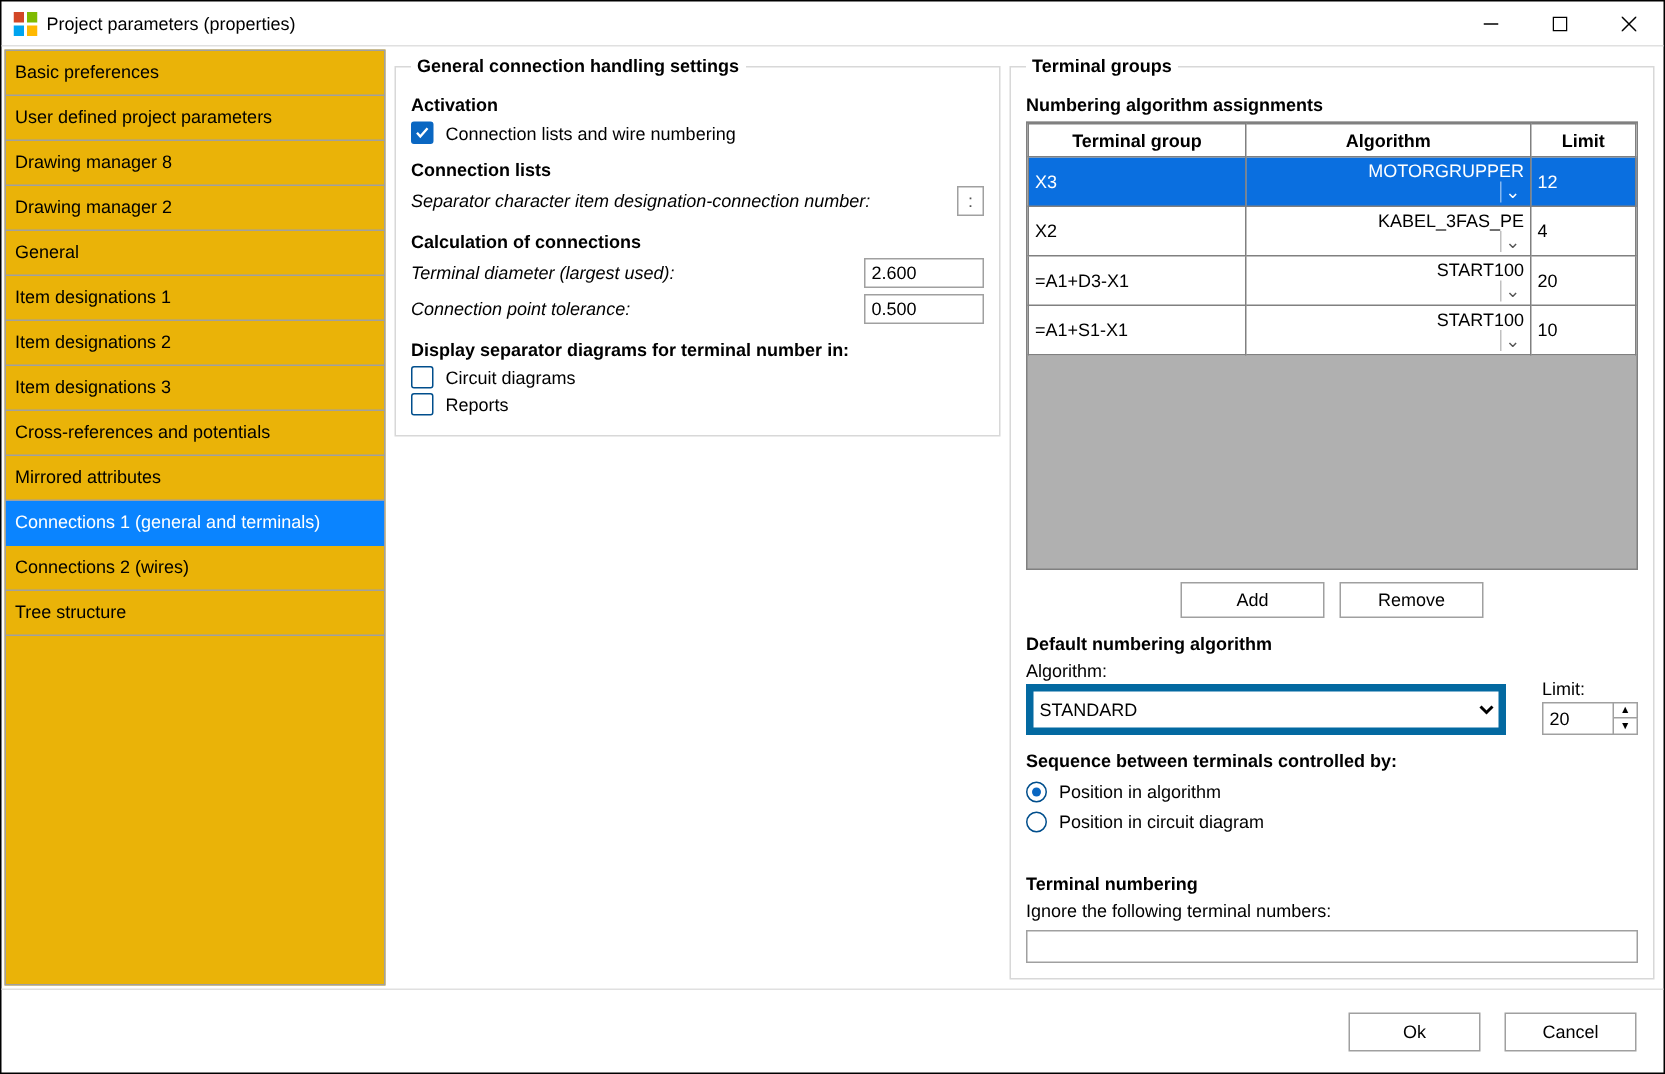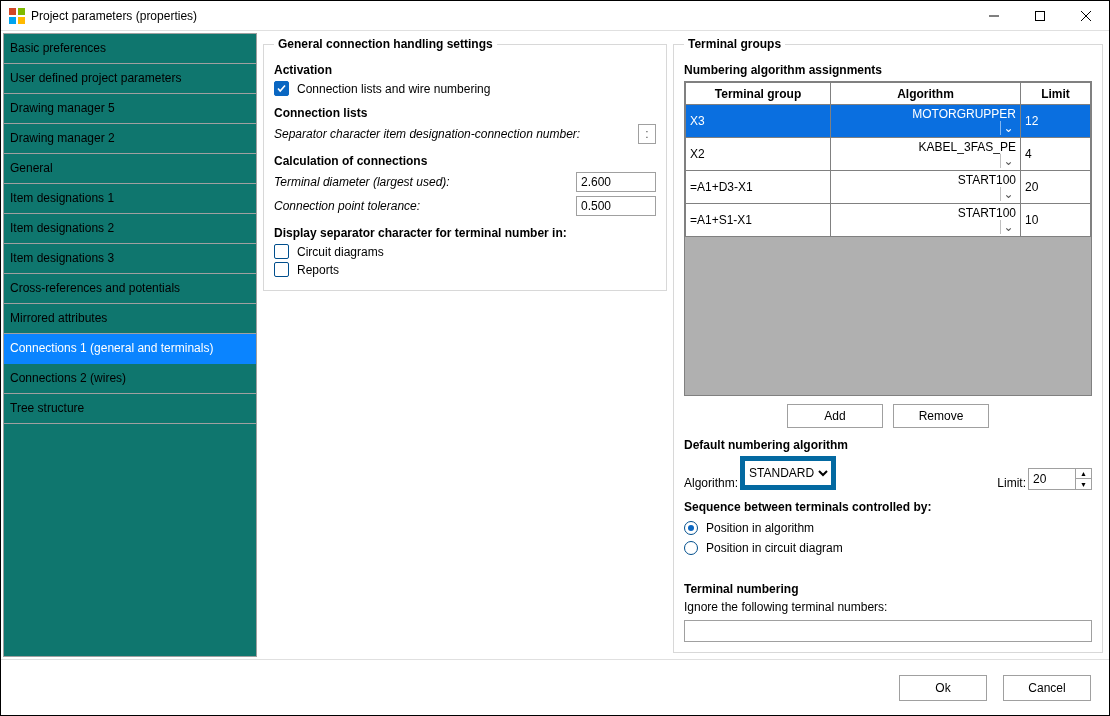--- a/index.html
+++ b/index.html
@@ -42,21 +42,21 @@
     display: flex;
     padding: 2px;
     gap: 2px;
     overflow:hidden;
   }
 
   
   .nav {
     width: 254px;
     border: 1px solid #a0a0a0;
-    background:#0f766e;
+    background:#eab308;
   }
   .nav-item {
     height: 30px;
     line-height: 29px;
     padding: 0 6px;
     border-bottom: 1px solid #a0a0a0;
     cursor: default;
   }
   .nav-item.selected {
     background: #0a84ff;
@@ -159,21 +159,21 @@
   
   .footer {
     border-top:1px solid #e0e0e0;
     height:56px;
     display:flex; align-items:center; justify-content:flex-end;
     gap:16px; padding-right:18px;
   }
 
   
   .default-row { display:flex; gap:24px; align-items:flex-end; }
-  .default-row .f { display:flex; flex-direction:row; gap:2px;align-items:flex-end; }
+  .default-row .f { display:flex; flex-direction:column; gap:2px; }
   select.sel {
     height:34px; border:5px solid #0369a1; background:#fff; font:inherit;
   }
   .spin {
     display:flex;
   }
   .spin input { width:48px; height:22px; border:1px solid #a0a0a0; font:inherit; padding:0 4px; }
   .spin .arrows { display:flex; flex-direction:column; }
   .spin .arrows div {
     width:16px; height:11px; border:1px solid #a0a0a0; border-left:none;
@@ -214,21 +214,21 @@
           <path d="M0 0 L10 10 M10 0 L0 10" stroke="#000" stroke-width="1"></path>
         </svg>
     </div>
   </div>
 
   <div class="body-area">
 
     <div class="nav" id="nav">
         <div class="nav-item">Basic preferences</div>
         <div class="nav-item">User defined project parameters</div>
-        <div class="nav-item">Drawing manager 5</div>
+        <div class="nav-item">Drawing manager 8</div>
         <div class="nav-item">Drawing manager 2</div>
         <div class="nav-item">General</div>
         <div class="nav-item">Item designations 1</div>
         <div class="nav-item">Item designations 2</div>
         <div class="nav-item">Item designations 3</div>
         <div class="nav-item">Cross-references and potentials</div>
         <div class="nav-item">Mirrored attributes</div>
         <div class="nav-item selected">Connections 1 (general and terminals)</div>
         <div class="nav-item">Connections 2 (wires)</div>
         <div class="nav-item">Tree structure</div>
@@ -259,21 +259,21 @@
           <div class="sub-head" style="margin-top:10px">Calculation of connections</div>
           <div class="form-row">
             <span class="lbl">Terminal diameter (largest used):</span>
             <input class="txt w80" value="2.600" style="">
           </div>
           <div class="form-row">
             <span class="lbl">Connection point tolerance:</span>
             <input class="txt w80" value="0.500" style="">
           </div>
 
-          <div class="sub-head" style="margin-top:10px">Display separator character for terminal number in:</div>
+          <div class="sub-head" style="margin-top:10px">Display separator diagrams for terminal number in:</div>
           <div class="check-row">
             <span class="cbx">
               
             </span>
             <span>Circuit diagrams</span>
           </div>
           <div class="check-row">
             <span class="cbx">
               
             </span>

